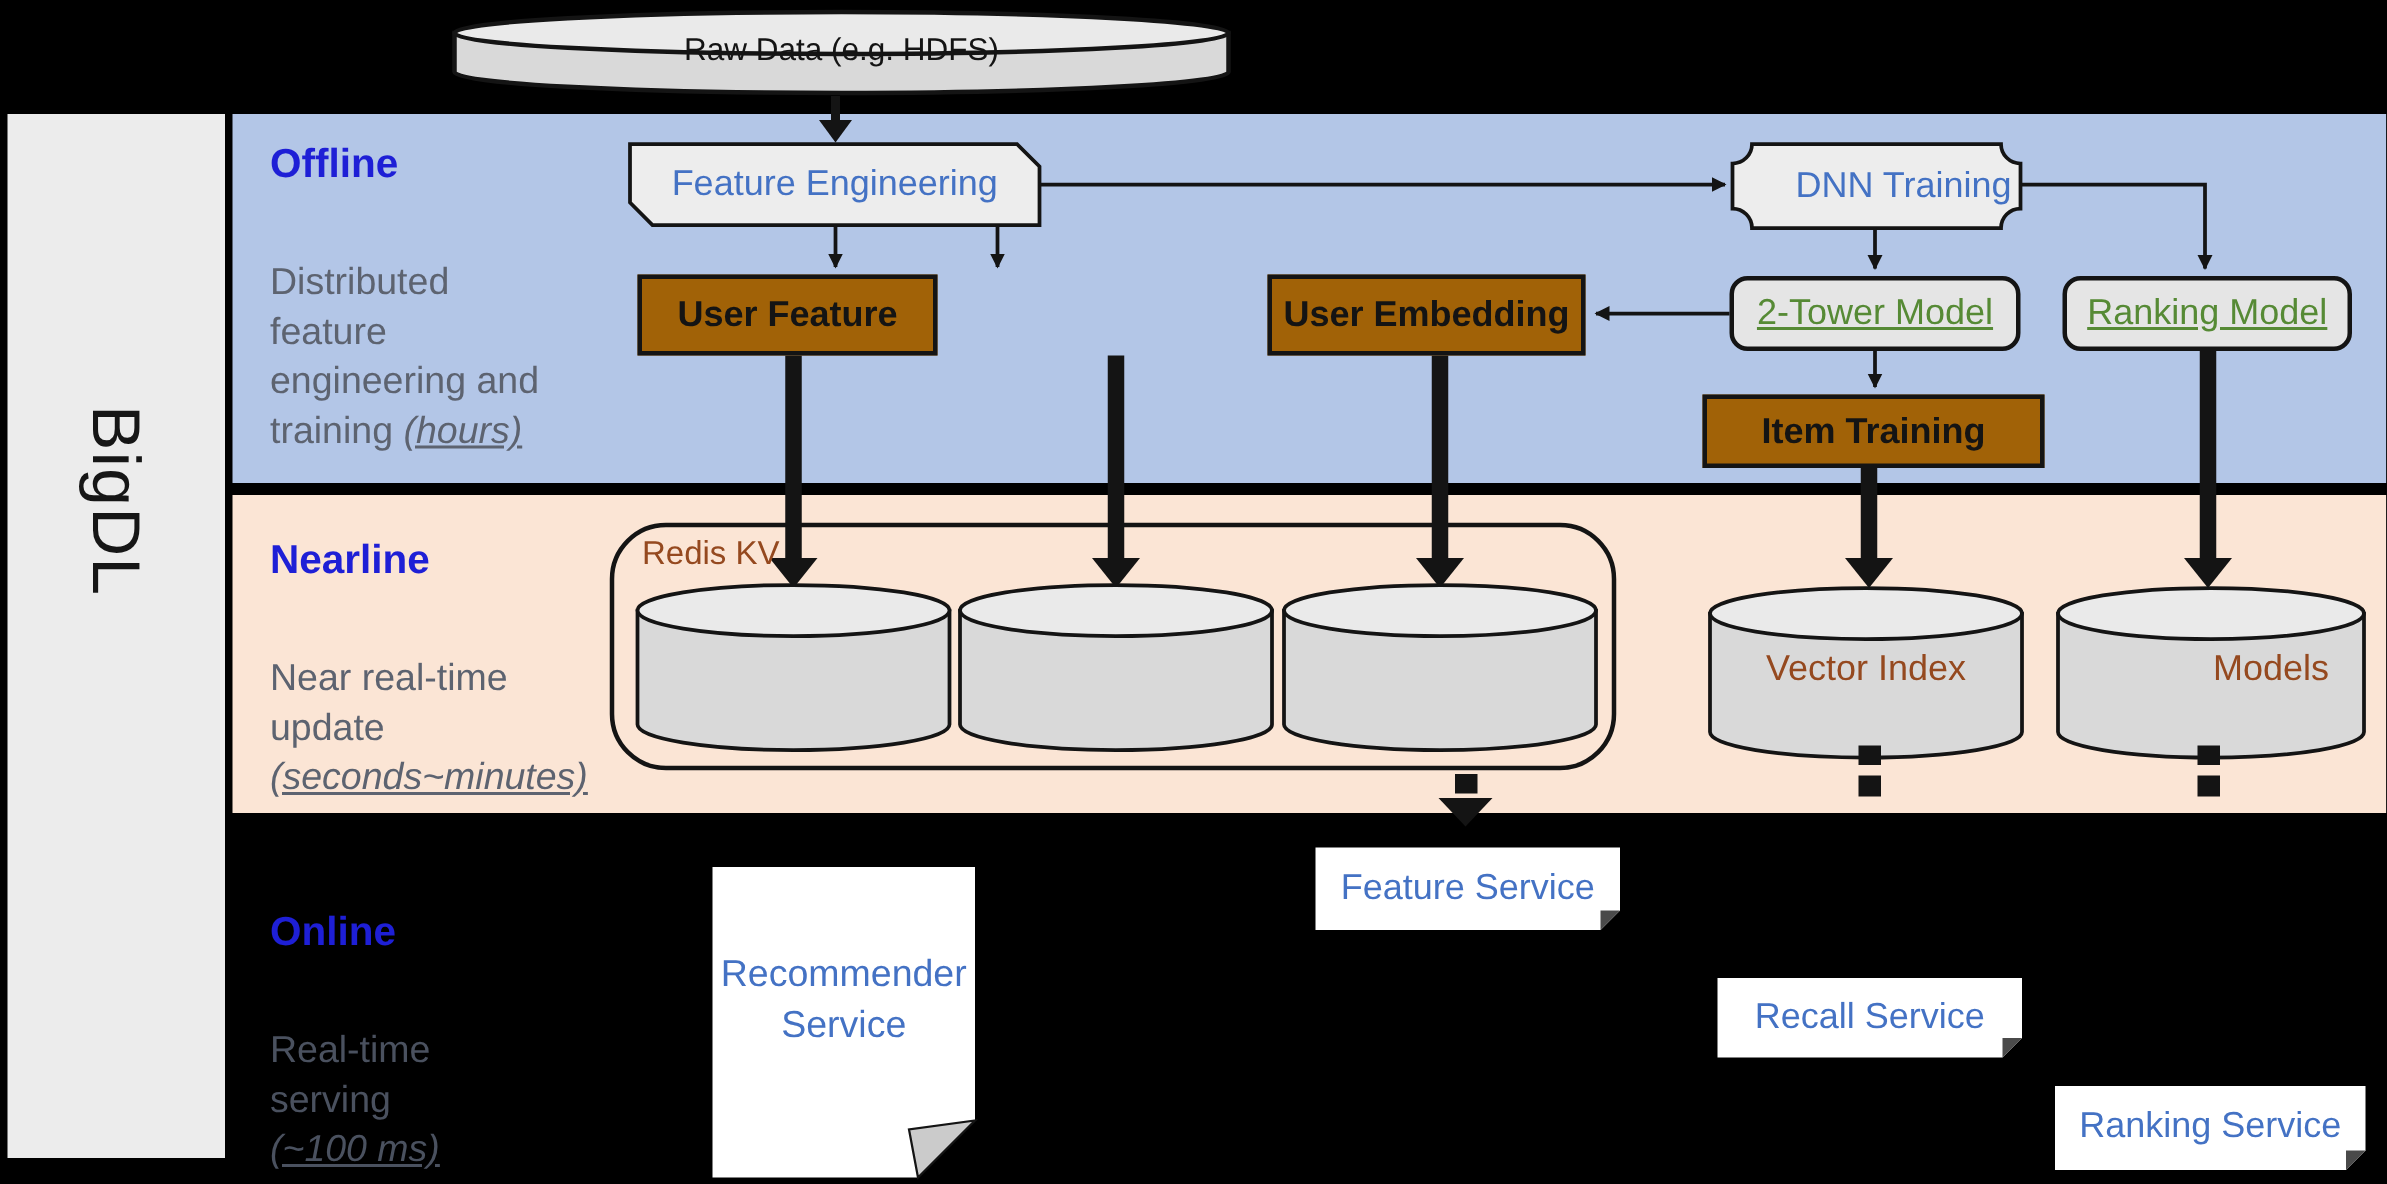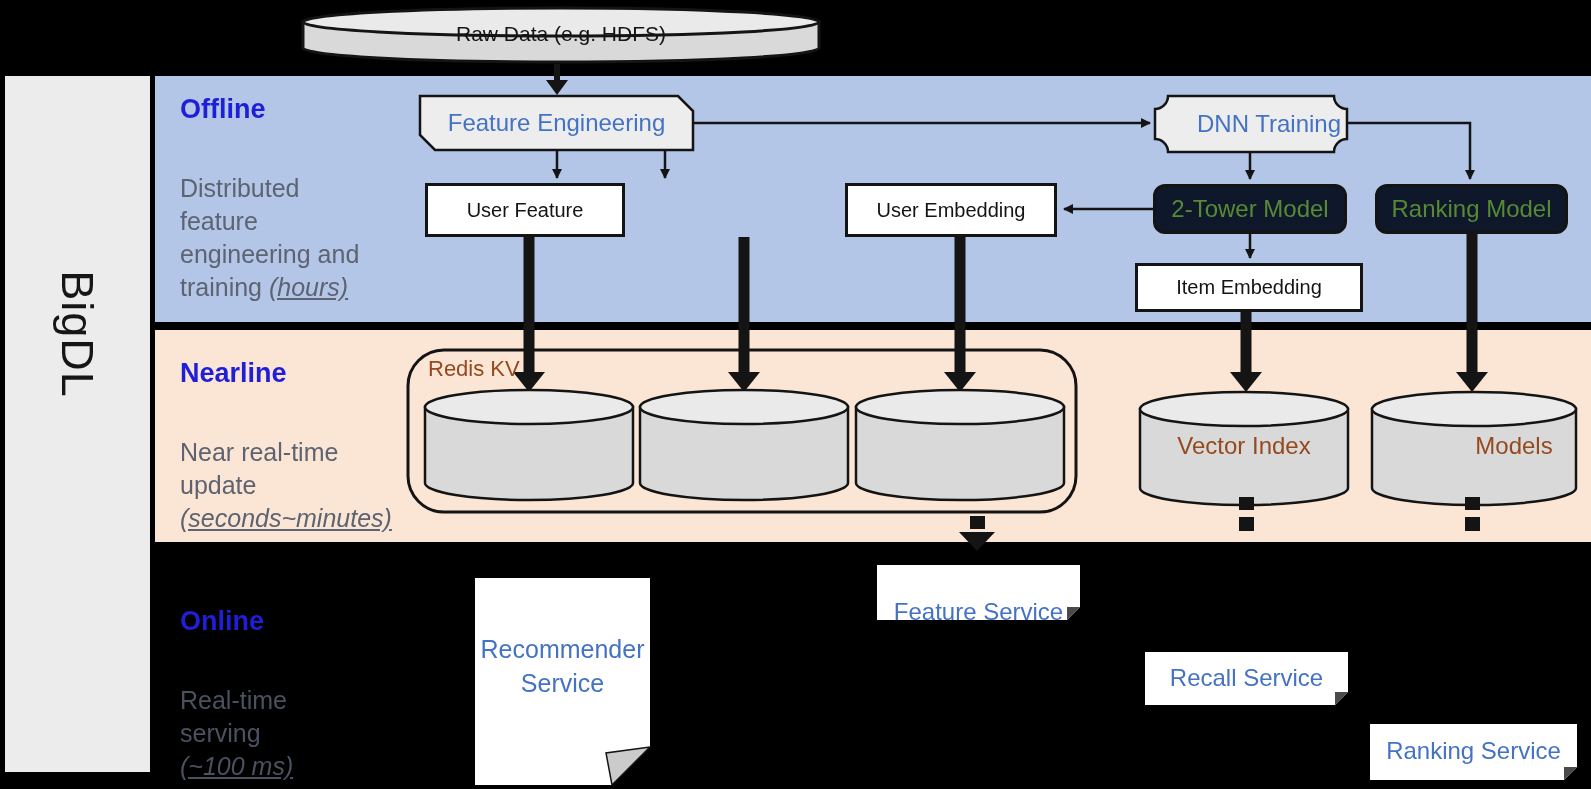--- a/index.html
+++ b/index.html
@@ -14,24 +14,24 @@
   .svg-layer{left:0;top:0;pointer-events:none;}
   .lbl{position:absolute;display:flex;align-items:center;justify-content:center;
        text-align:center;color:#141414;}
   .title{font-size:27px;font-weight:700;color:#1e1fd6;text-align:center;}
   .desc{font-size:25px;line-height:33px;color:#5d6370;margin-top:34px;}
   .desc-online{color:#4a515f;}
   .it{font-style:italic;text-decoration:underline;}
   .blue-t{color:#4472c4;}
   .green-t{color:#568a35;}
   .brown-t{color:#95491f;text-align:center;}
-  .graybox{background:#ffffff;border:3px solid #141414;box-sizing:border-box;
-           font-size:20px;}
-  .modelbox{background:#0f172a;border:3px solid #141414;border-radius:12px;
-            box-sizing:border-box;font-size:24px;}
+  .graybox{background:#a16207;border:3px solid #141414;box-sizing:border-box;
+           font-size:24px;font-weight:bold;}
+  .modelbox{background:#e5e5e5;border:3px solid #141414;border-radius:12px;
+            box-sizing:border-box;font-size:24px;text-decoration:underline;}
   .f22{font-size:22px;} .f24{font-size:24px;border-radius:25px;} .f21{font-size:21px;} .f25{font-size:25px;line-height:34px;}
 </style>
 </head>
 <body>
 
 <div class="canvas">
 
   <div class="abs band-blue"></div>
   <div class="abs band-peach"></div>
   <div class="abs sidebar">
@@ -170,27 +170,27 @@
 
   <div class="lbl f24 blue-t" style="left:420px;top:96px;width:273px;height:54px;">Feature Engineering</div>
   <div class="lbl f24 blue-t" style="left:1155px;top:96px;width:228px;height:56px;">DNN Training</div>
 
   <div class="lbl graybox" style="left:425px;top:183px;width:200px;height:54px;">User Feature</div>
   <div class="lbl graybox" style="left:845px;top:183px;width:212px;height:54px;">User Embedding</div>
 
   <div class="lbl modelbox green-t" style="left:1153px;top:184px;width:194px;height:50px;">2-Tower Model</div>
   <div class="lbl modelbox green-t" style="left:1375px;top:184px;width:193px;height:50px;">Ranking Model</div>
 
-  <div class="lbl graybox" style="left:1135px;top:263px;width:228px;height:49px;">Item Embedding</div>
+  <div class="lbl graybox" style="left:1135px;top:263px;width:228px;height:49px;">Item Training</div>
 
   <div class="abs brown-t f22" style="left:428px;top:356px;">Redis KV</div>
   <div class="lbl f24 brown-t" style="left:1140px;top:422px;width:208px;height:48px;">Vector Index</div>
   <div class="lbl f24 brown-t" style="left:1372px;top:422px;width:204px;height:48px;padding-left:40px;">Models</div>
 
-  <div class="lbl f24 blue-t" style="left:877px;top:565px;width:203px;height:53px;margin-top:20px;">Feature Service</div>
+  <div class="lbl f24 blue-t" style="left:877px;top:565px;width:203px;height:53px;">Feature Service</div>
   <div class="lbl f24 blue-t" style="left:1145px;top:652px;width:203px;height:51px;">Recall Service</div>
   <div class="lbl f24 blue-t" style="left:1370px;top:724px;width:207px;height:54px;">Ranking Service</div>
 
   <div class="abs blue-t f25" style="left:475px;top:632px;width:175px;text-align:center;">
     <div>Recommender</div>
     <div>Service</div>
   </div>
 
 </div>
 

